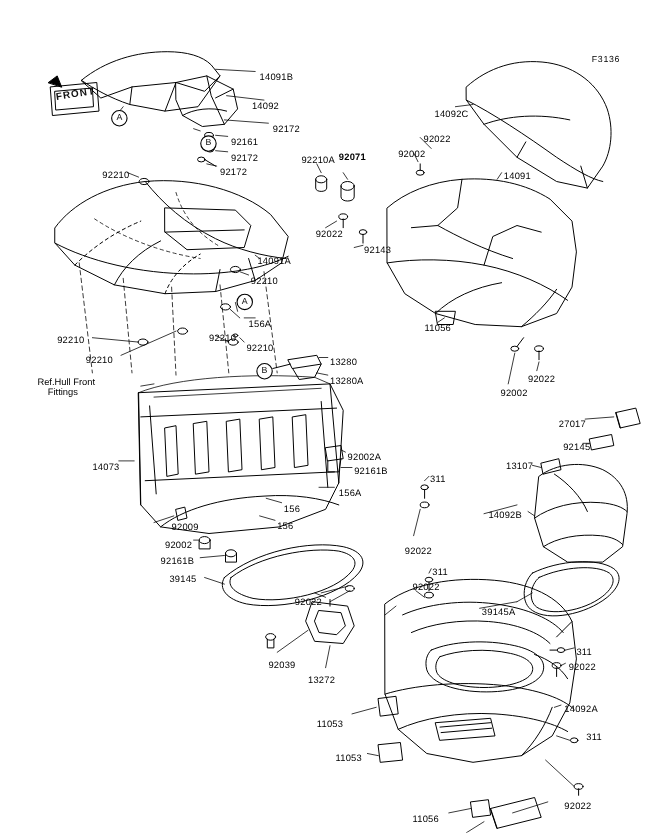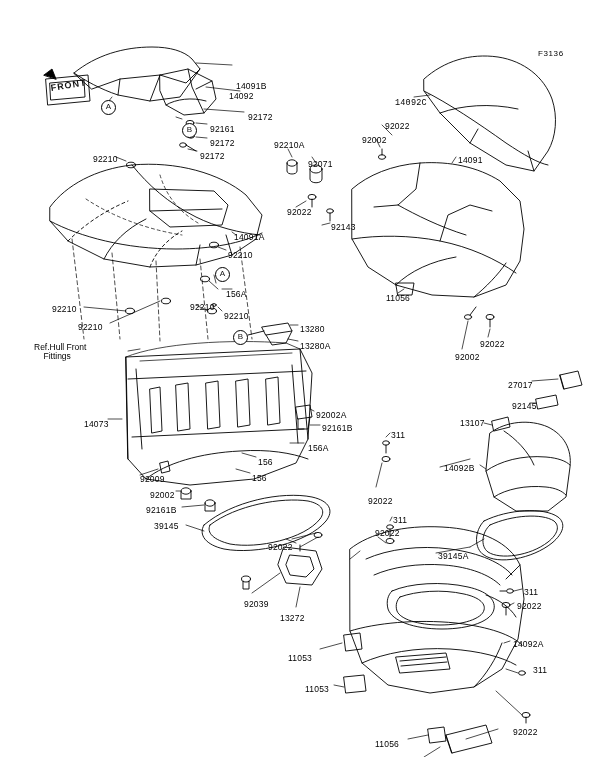--- a/index.html
+++ b/index.html
@@ -432,32 +432,32 @@
 
   <div class="sheet-code" style="left:538px; top:10px;">F3136</div>
 
   <div class="front-badge">
     <div class="txt">FRONT</div>
   </div>
 
   <div class="ref-note" style="left:34px; top:304px;">Ref.Hull Front
     Fittings</div>
 
-  <div class="lbl" style="left:236px; top:42px;text-align:right;">14091B</div>
+  <div class="lbl" style="left:236px; top:26px;text-align:right;">14091B</div>
   <div class="lbl" style="left:229px; top:52px;">14092</div>
   <div class="lbl" style="left:248px; top:73px;">92172</div>
   <div class="lbl" style="left:210px; top:85px;">92161</div>
   <div class="lbl" style="left:210px; top:99px;">92172</div>
   <div class="lbl" style="left:200px; top:112px;">92172</div>
   <div class="lbl" style="left:93px;  top:115px;">92210</div>
   <div class="lbl" style="left:274px; top:101px;">92210A</div>
-  <div class="lbl" style="left:308px; top:120px;">92071</div>
+  <div class="lbl" style="left:308px; top:98px;font-weight:bold;">92071</div>
   <div class="lbl" style="left:362px; top:96px;">92002</div>
   <div class="lbl" style="left:385px; top:82px;">92022</div>
-  <div class="lbl" style="left:395px; top:59px;font-family:Liberation Mono, monospace;">14092C</div>
+  <div class="lbl" style="left:395px; top:59px;">14092C</div>
   <div class="lbl" style="left:458px; top:116px;">14091</div>
   <div class="lbl" style="left:287px; top:168px;">92022</div>
   <div class="lbl" style="left:331px; top:183px;">92143</div>
   <div class="lbl" style="left:234px; top:193px;">14091A</div>
   <div class="lbl" style="left:228px; top:211px;">92210</div>
   <div class="lbl" style="left:226px; top:250px;">156A</div>
   <div class="lbl" style="left:386px; top:254px;">11056</div>
   <div class="lbl" style="left:480px; top:300px;">92022</div>
   <div class="lbl" style="left:455px; top:313px;">92002</div>
   <div class="lbl" style="left:52px;  top:265px;">92210</div>
@@ -471,21 +471,21 @@
   <div class="lbl" style="left:460px; top:379px;">13107</div>
   <div class="lbl" style="left:316px; top:371px;">92002A</div>
   <div class="lbl" style="left:322px; top:384px;">92161B</div>
   <div class="lbl" style="left:391px; top:391px;">311</div>
   <div class="lbl" style="left:84px;  top:380px;">14073</div>
   <div class="lbl" style="left:308px; top:404px;">156A</div>
   <div class="lbl" style="left:258px; top:418px;">156</div>
   <div class="lbl" style="left:444px; top:424px;">14092B</div>
   <div class="lbl" style="left:368px; top:457px;">92022</div>
   <div class="lbl" style="left:252px; top:434px;">156</div>
-  <div class="lbl" style="left:108px; top:435px;padding-left:32px;">92009</div>
+  <div class="lbl" style="left:124px; top:435px;padding-left:32px;">92009</div>
   <div class="lbl" style="left:150px; top:451px;">92002</div>
   <div class="lbl" style="left:146px; top:466px;">92161B</div>
   <div class="lbl" style="left:154px; top:482px;">39145</div>
   <div class="lbl" style="left:393px; top:476px;">311</div>
   <div class="lbl" style="left:375px; top:489px;">92022</div>
   <div class="lbl" style="left:438px; top:512px;">39145A</div>
   <div class="lbl" style="left:268px; top:503px;">92022</div>
   <div class="lbl" style="left:524px; top:548px;">311</div>
   <div class="lbl" style="left:517px; top:562px;">92022</div>
   <div class="lbl" style="left:228px; top:560px;padding-left:16px;">92039</div>

